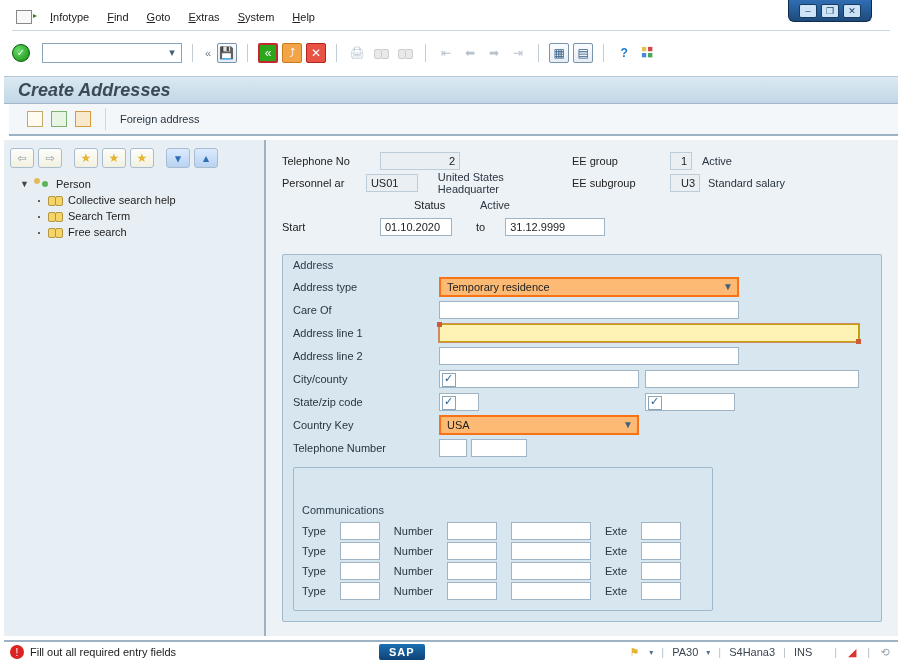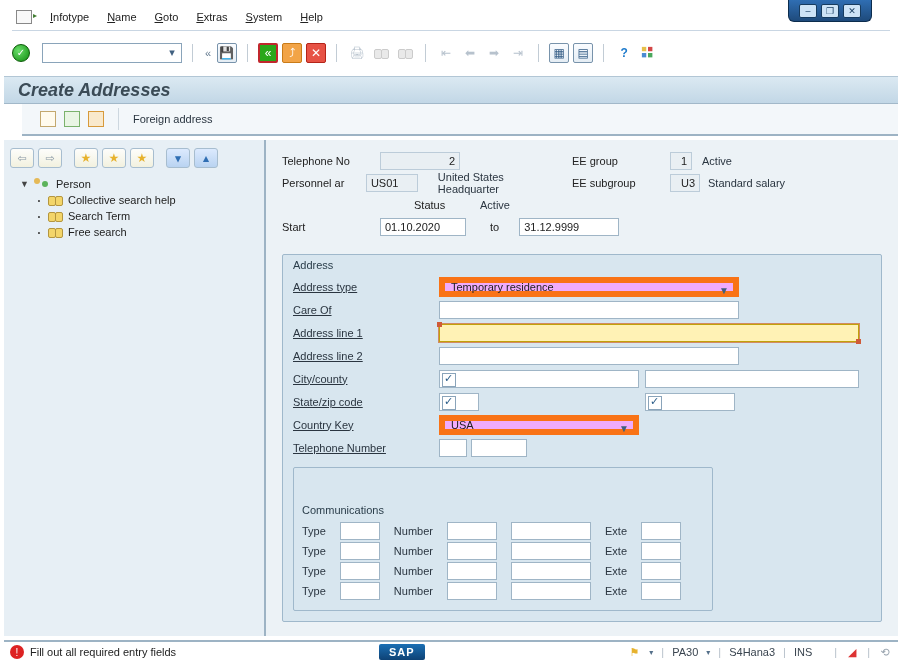--- a/index.html
+++ b/index.html
@@ -68,21 +68,21 @@
   .page-title {
     position:absolute; top:76px; left:4px; right:4px; height:28px;
     background: linear-gradient(#dbe9f2, #c2d7e6);
     border-top:1px solid #b2c6d5; border-bottom:1px solid #a2b8c9;
     display:flex; align-items:center; padding-left:14px;
     font-style:italic; font-weight:bold; font-size:18px; color:#3b4b56;
   }
 
   
   .subbar {
-    position:absolute; top:104px; left:22px; right:4px; height:32px;
+    position:absolute; top:104px; left:9px; right:4px; height:32px;
     background:#f3f7fa;
     border-bottom:2px solid #9db3c4;
     display:flex; align-items:center; padding-left:18px; gap:8px;
   }
   .subbar .doc-ico { width:16px; height:16px; border:1px solid #c3a86e; background:#fffbee; position:relative; display:inline-block;}
   .subbar .doc-ico.g { border-color:#7bb26c; background:#e9f5e4;}
   .subbar .doc-ico.o { border-color:#d79a3b; background:#f9e9cc;}
   .subbar .vs { width:1px; height:22px; background:#cdd7df; display:inline-block; margin:0 6px;}
   .subbar .lbl { color:#2a3540; }
 
@@ -153,23 +153,23 @@
     border:1px solid #9fb8cb;
     background:#d8e6ef;
     border-radius:2px;
     padding-bottom:8px;
   }
   .grp-title {
     padding:4px 10px 2px 10px; color:#2a3d4a; font-size:11px;
   }
   .grp-body { padding:2px 10px;}
   .field-row { display:flex; align-items:center; min-height:23px; }
-  .field-row .fl { width:146px; color:#2a3540;text-decoration:underline;}
+  .field-row .fl { width:146px; color:#2a3540;}
   .dd-field {
-    position:relative; height:20px; background:#f0abfc; border:6px solid #f97316; display:flex; align-items:center; padding-left:6px;
+    position:relative; height:20px; background:#fdba74; border:2px solid #f97316; display:flex; align-items:center; padding-left:6px;
   }
   .dd-field .caret { position:absolute; right:4px; top:2px; color:#40607d; font-size:10px; }
   .req-field {
     background:#fff2b5; border:1px solid #c1a10a;
     box-shadow: 0 0 0 1px #d28b62; position:relative;
   }
   .req-field::before, .req-field::after {
     content:""; position:absolute; width:5px; height:5px; background:#cf5a38;
   }
   .req-field::before{ left:-3px; top:-3px;}
@@ -214,21 +214,21 @@
 
 <div class="syswin">
   <span class="wc wc-min"></span>
   <span class="wc wc-max"></span>
   <span class="wc wc-close"></span>
 </div>
 
 <div class="menubar">
   <span class="menu-icon"></span>
   <span class="m">Infotype</span>
-  <span class="m">Name</span>
+  <span class="m">Find</span>
   <span class="m">Goto</span>
   <span class="m">Extras</span>
   <span class="m">System</span>
   <span class="m">Help</span>
 </div>
 
 <div class="apptool-wrap">
   <span class="ok-btn"></span>
   <span class="cmdbox">
     <span class="dd">▾</span>
@@ -342,21 +342,21 @@
         <span class="val-txt" style="margin-left:8px">Standard salary</span>
       </div>
       <div class="hdrline">
         <span style="width:132px"></span>
         <span class="" style="width:48px">Status</span>
         <span class="val-txt" style="margin-left:18px">Active</span>
       </div>
 
       <div class="hdrline" style="grid-column:1 / span 2">
         <span class="lblA">Start</span>
-        <span class="txtf" style="width:86px">01.10.2020</span>
+        <span class="txtf" style="width:72px">01.10.2020</span>
         <span style="width:24px"></span>
         <span>to</span>
         <span style="width:20px"></span>
         <span class="txtf" style="width:100px">31.12.9999</span>
       </div>
     </div>
 
     <div class="grp">
       <div class="grp-title">Address</div>
       <div class="grp-body">

